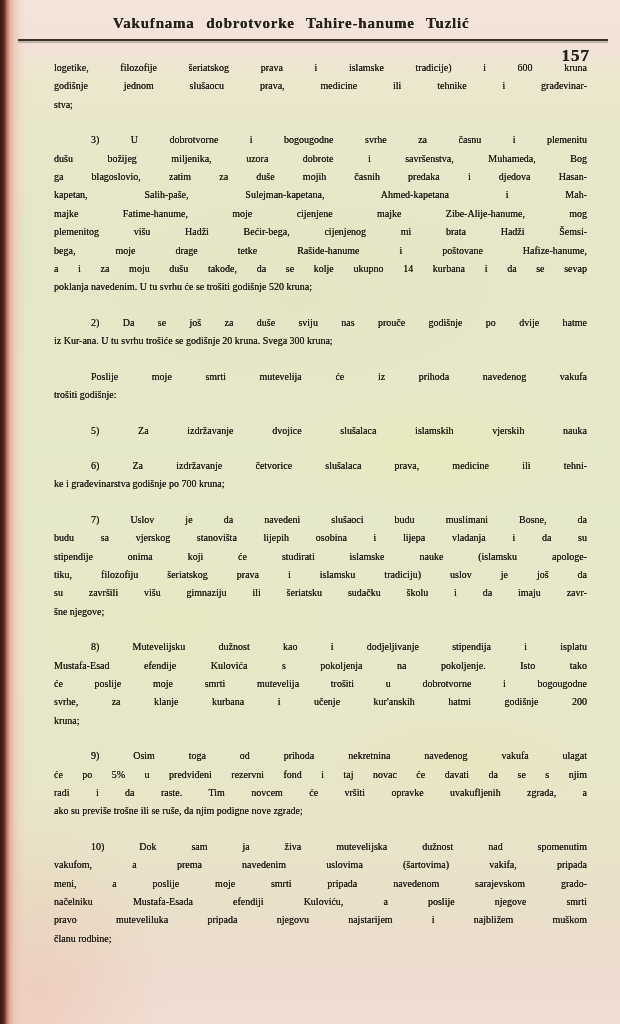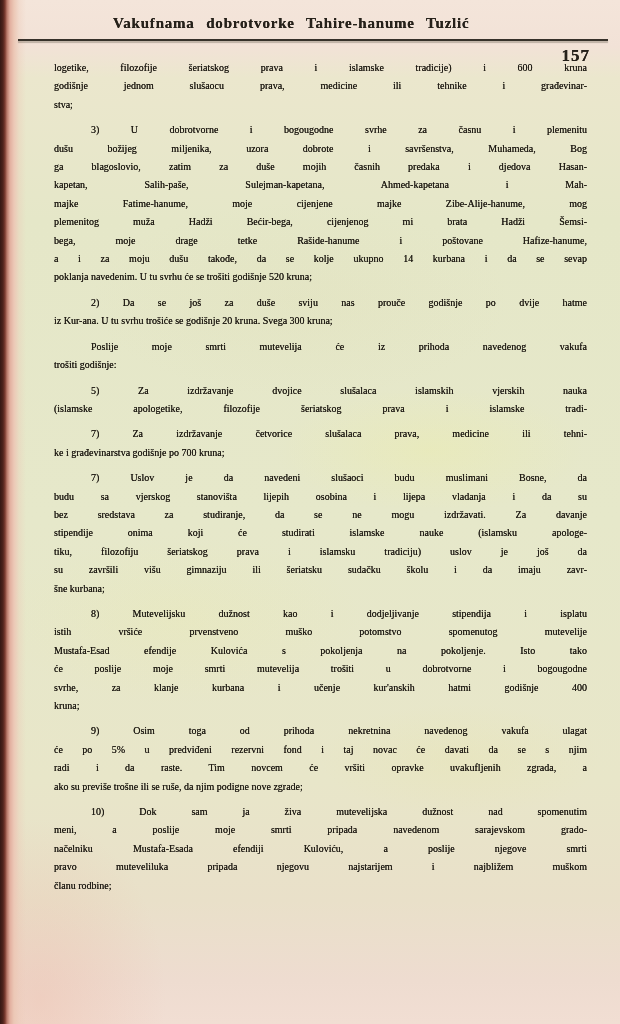--- a/index.html
+++ b/index.html
@@ -42,21 +42,21 @@
   }
   .rule{
     position:absolute;top:39px;left:18px;right:12px;height:2px;
     background:#37312a;box-shadow:0 2px 1px rgba(70,58,45,.3);
   }
   .content{
     position:absolute;top:59px;left:54px;width:533px;
     font-size:10px;line-height:18.4px;color:#211d16;
     text-shadow:0 0 .45px currentColor;
   }
-  .para{margin-top:7px;}
+  .para{margin-top:17px;}
   .para:first-child{margin-top:0;}
   .line{min-height:18.4px;}
   .line.just{text-align:justify;text-align-last:justify;}
   .line.first{text-indent:37px;}
 </style>
 </head>
 <body>
 
 <div class="page">
   <div class="binding"></div>
@@ -70,65 +70,63 @@
         <div class="line just">logetike, filozofije šeriatskog prava i islamske tradicije) i 600 kruna</div>
         <div class="line just">godišnje jednom slušaocu prava, medicine ili tehnike i građevinar-</div>
         <div class="line">stva;</div>
       </div>
       <div class="para">
         <div class="line first just">3)  U dobrotvorne i bogougodne svrhe za časnu i plemenitu</div>
         <div class="line just">dušu božijeg miljenika, uzora dobrote i savršenstva, Muhameda, Bog</div>
         <div class="line just">ga blagoslovio, zatim za duše mojih časnih predaka i djedova Hasan-</div>
         <div class="line just">kapetan, Salih-paše, Sulejman-kapetana, Ahmed-kapetana i Mah-</div>
         <div class="line just">majke Fatime-hanume, moje cijenjene majke Zibe-Alije-hanume, mog</div>
-        <div class="line just">plemenitog muža Hadži Bećir-bega, cijenjenog mi brata Hadži Šemsi-</div>
+        <div class="line just">plemenitog višu Hadži Bećir-bega, cijenjenog mi brata Hadži Šemsi-</div>
         <div class="line just">bega, moje drage tetke Rašide-hanume i poštovane Hafize-hanume,</div>
         <div class="line just">a i za moju dušu takođe, da se kolje ukupno 14 kurbana i da se sevap</div>
         <div class="line">poklanja navedenim. U tu svrhu će se trošiti godišnje 520 kruna;</div>
       </div>
       <div class="para">
         <div class="line first just">2)  Da se još za duše sviju nas prouče godišnje po dvije hatme</div>
         <div class="line">iz Kur-ana. U tu svrhu trošiće se godišnje 20 kruna. Svega 300 kruna;</div>
       </div>
       <div class="para">
         <div class="line first just">Poslije moje smrti mutevelija će iz prihoda navedenog vakufa</div>
         <div class="line">trošiti godišnje:</div>
       </div>
       <div class="para">
         <div class="line first just">5)  Za izdržavanje dvojice slušalaca islamskih vjerskih nauka</div>
-        <div class="line just">(islamske apologetike, filozofije šeriatskog prava i islamske tradi-</div>
       </div>
       <div class="para">
-        <div class="line first just">7)  Za izdržavanje četvorice slušalaca prava, medicine ili tehni-</div>
+        <div class="line first just">6)  Za izdržavanje četvorice slušalaca prava, medicine ili tehni-</div>
         <div class="line">ke i građevinarstva godišnje po 700 kruna;</div>
       </div>
       <div class="para">
         <div class="line first just">7)  Uslov je da navedeni slušaoci budu muslimani Bosne, da</div>
         <div class="line just">budu sa vjerskog stanovišta lijepih osobina i lijepa vladanja i da su</div>
-        <div class="line just">bez sredstava za studiranje, da se ne mogu izdržavati. Za davanje</div>
         <div class="line just">stipendije onima koji će studirati islamske nauke (islamsku apologe-</div>
         <div class="line just">tiku, filozofiju šeriatskog prava i islamsku tradiciju) uslov je još da</div>
         <div class="line just">su završili višu gimnaziju ili šeriatsku sudačku školu i da imaju zavr-</div>
-        <div class="line">šne kurbana;</div>
+        <div class="line">šne njegove;</div>
       </div>
       <div class="para">
         <div class="line first just">8)  Mutevelijsku dužnost kao i dodjeljivanje stipendija i isplatu</div>
-        <div class="line just">istih vršiće prvenstveno muško potomstvo spomenutog mutevelije</div>
         <div class="line just">Mustafa-Esad efendije Kulovića s pokoljenja na pokoljenje. Isto tako</div>
         <div class="line just">će poslije moje smrti mutevelija trošiti u dobrotvorne i bogougodne</div>
-        <div class="line just">svrhe, za klanje kurbana i učenje kur'anskih hatmi godišnje 400</div>
+        <div class="line just">svrhe, za klanje kurbana i učenje kur'anskih hatmi godišnje 200</div>
         <div class="line">kruna;</div>
       </div>
       <div class="para">
         <div class="line first just">9)  Osim toga od prihoda nekretnina navedenog vakufa ulagat</div>
         <div class="line just">će po 5% u predviđeni rezervni fond i taj novac će davati da se s njim</div>
         <div class="line just">radi i da raste. Tim novcem će vršiti opravke uvakufljenih zgrada, a</div>
         <div class="line">ako su previše trošne ili se ruše, da njim podigne nove zgrade;</div>
       </div>
       <div class="para">
         <div class="line first just">10)  Dok sam ja živa mutevelijska dužnost nad spomenutim</div>
+        <div class="line just">vakufom, a prema navedenim uslovima (šartovima) vakifa, pripada</div>
         <div class="line just">meni, a poslije moje smrti pripada navedenom sarajevskom grado-</div>
         <div class="line just">načelniku Mustafa-Esada efendiji Kuloviću, a poslije njegove smrti</div>
         <div class="line just">pravo muteveliluka pripada njegovu najstarijem i najbližem muškom</div>
         <div class="line">članu rodbine;</div>
       </div>
     </div>
 </div>
 
 </body></html>

